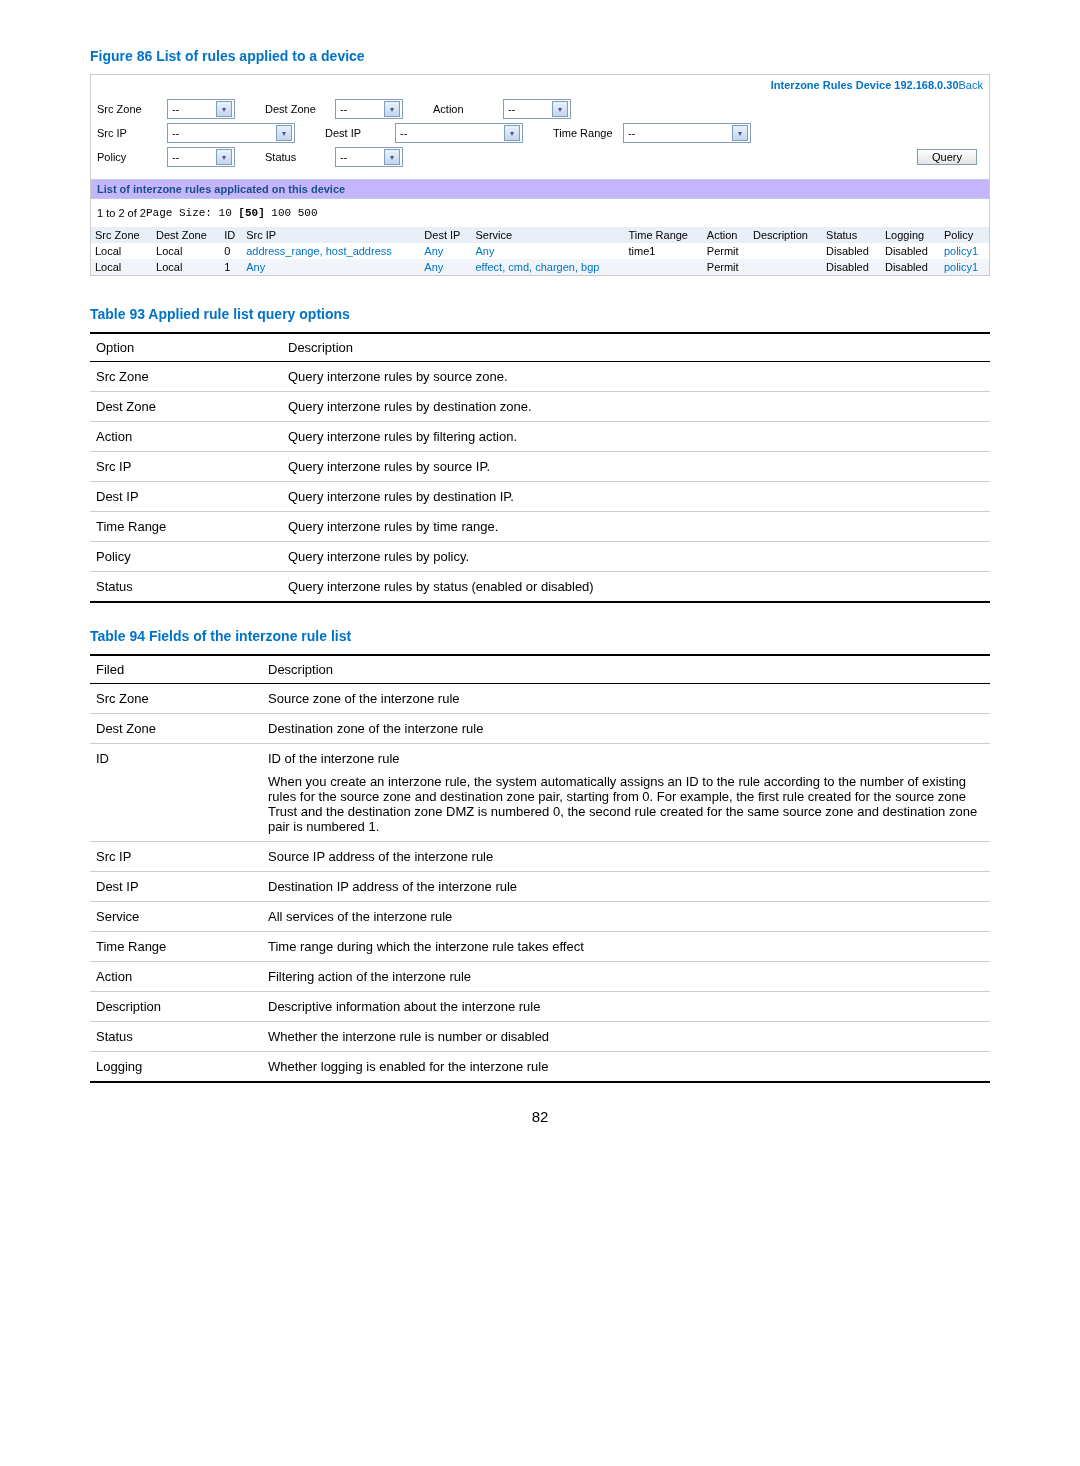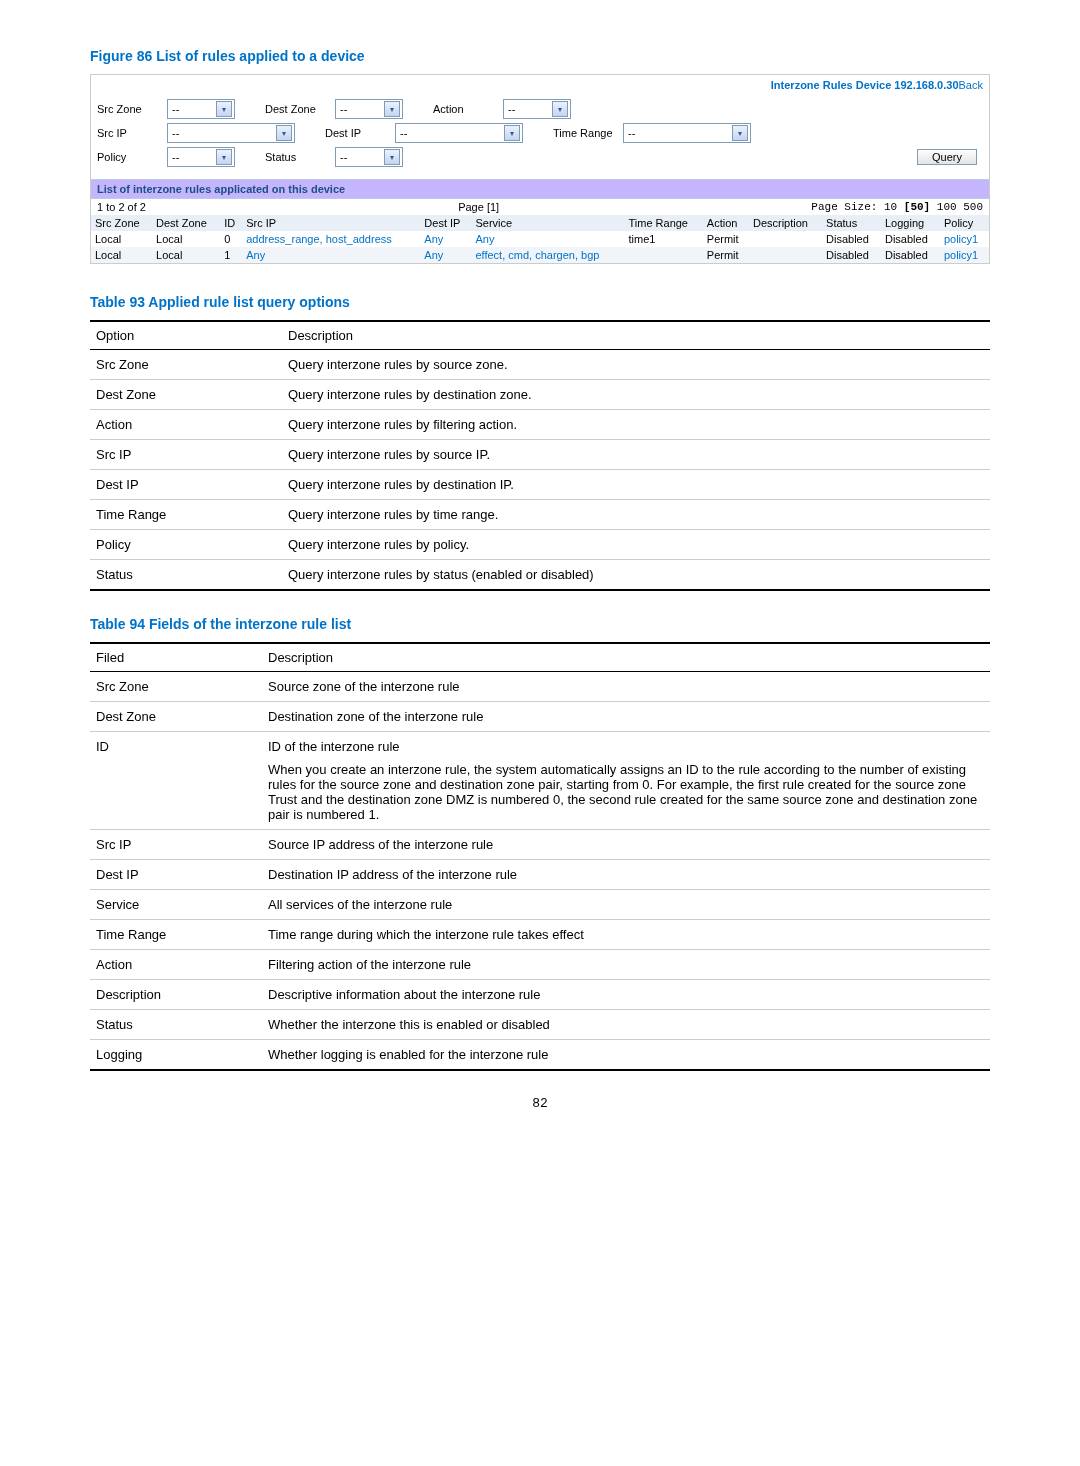--- a/index.html
+++ b/index.html
@@ -88,21 +88,21 @@
     background: #c4b5fd;
     color: #1a4f8a;
     font-weight: bold;
     padding: 3px 6px;
     border-top: 1px solid #b9cde6;
     border-bottom: 1px solid #b9cde6;
   }
   .ss-pager {
     display: flex;
     justify-content: flex-start;
-    padding: 2px 6px;
+    padding: 8px 6px;
     align-items: center;
   }
   .ss-pager .center { flex:1; text-align:center; }
   .ss-pager .right { font-family: "Courier New", monospace; }
   .ss-table {
     width: 100%;
     border-collapse: collapse;
     font-size: 11px;
   }
   .ss-table th {
@@ -141,22 +141,21 @@
     font-size: 13px;
   }
   .doc-table tbody tr:last-child td {
     border-bottom: 2px solid #000;
   }
   .doc-table td:first-child { width: 180px; }
   .doc-table-wide td:first-child { width: 160px; }
 
   .page-num {
     text-align: center;
-    font-size: 13px;
-    font-family: Liberation Mono, monospace;
+    font-size: 15px;
   }
   .id-cell-block { margin-bottom:8px; }
 </style>
 </head>
 <body>
 
 <div class="page">
 
   <div class="caption">Figure 86 List of rules applied to a device</div>
 
@@ -221,21 +220,20 @@
           </span>
 
         <button class="query-btn">Query</button>
       </div>
     </div>
 
     <div class="ss-band">List of interzone rules applicated on this device</div>
 
     <div class="ss-pager">
       <span>1 to 2 of 2</span>
-      <span class="center">Page [1]</span>
       <span class="right">
         <span>Page Size: 10 </span><b>[50]</b><span> 100 500</span>
       </span>
     </div>
 
     <table class="ss-table">
       <thead>
         <tr>
           <th>Src Zone</th>
           <th>Dest Zone</th>
@@ -371,21 +369,21 @@
         <tr>
           <td>Action</td>
           <td>Filtering action of the interzone rule</td>
         </tr>
         <tr>
           <td>Description</td>
           <td>Descriptive information about the interzone rule</td>
         </tr>
         <tr>
           <td>Status</td>
-          <td>Whether the interzone this is enabled or disabled</td>
+          <td>Whether the interzone rule is number or disabled</td>
         </tr>
         <tr>
           <td>Logging</td>
           <td>Whether logging is enabled for the interzone rule</td>
         </tr>
       </tbody>
   </table>
 
   <div class="page-num">82</div>
 

